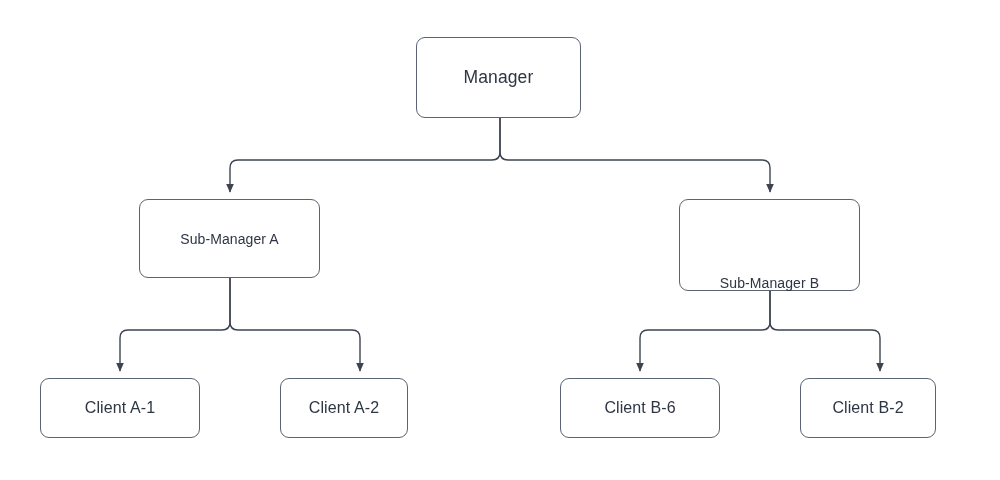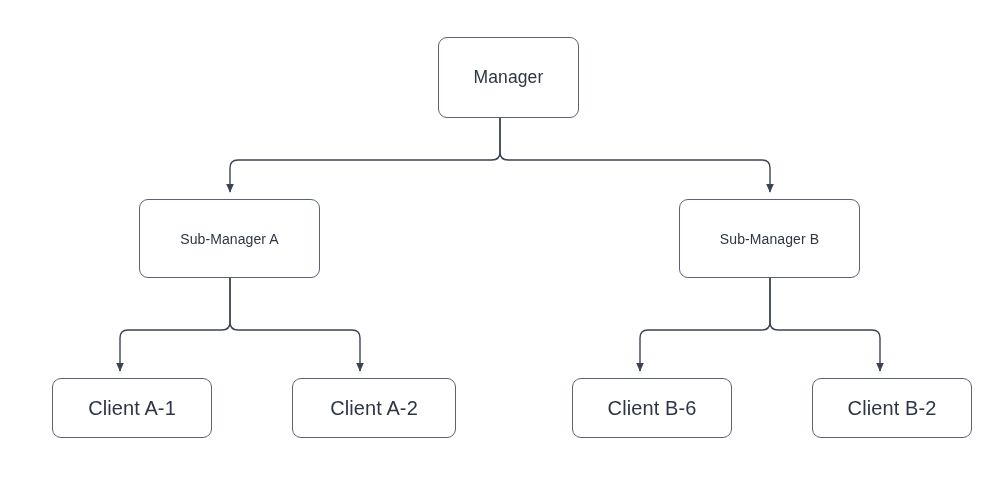--- a/index.html
+++ b/index.html
@@ -41,21 +41,21 @@
     font-weight: 400;
     letter-spacing: 0.1px;
     white-space: nowrap;
   }
   .node .node-label {
     display: block;
     line-height: 1;
   }
   .node.level-0 { font-size: 17.5px; }
   .node.level-1 { font-size: 14px; }
-  .node.level-2 { font-size: 20px; margin-left: 12px; }
+  .node.level-2 { font-size: 16px; }
 </style>
 </head>
 <body>
 
 <div id="canvas">
 
   <svg id="edges" viewBox="0 0 1000 480" width="1000" height="480" xmlns="http://www.w3.org/2000/svg">
     <defs>
       <marker id="arrow" viewBox="0 0 10 10" refX="9.2" refY="5" markerWidth="6.2" markerHeight="6.2" orient="auto-start-reverse">
         <path d="M 0 0.6 L 10 5 L 0 9.4 z" fill="#3d4451"></path>
@@ -68,41 +68,41 @@
       <path d="M 500 118 L 500 152 Q 500 160 508 160 L 762 160 Q 770 160 770 168 L 770 192" marker-end="url(#arrow)"></path>
 
       <path d="M 230 278 L 230 322 Q 230 330 222 330 L 128 330 Q 120 330 120 338 L 120 371" marker-end="url(#arrow)"></path>
       <path d="M 230 278 L 230 322 Q 230 330 238 330 L 352 330 Q 360 330 360 338 L 360 371" marker-end="url(#arrow)"></path>
 
       <path d="M 770 278 L 770 322 Q 770 330 762 330 L 648 330 Q 640 330 640 338 L 640 371" marker-end="url(#arrow)"></path>
       <path d="M 770 278 L 770 322 Q 770 330 778 330 L 872 330 Q 880 330 880 338 L 880 371" marker-end="url(#arrow)"></path>
     </g>
   </svg>
 
-  <div class="node level-0" style="left:438px; top:37px; width:141px; height:81px;">
+  <div class="node level-0" style="left:416px; top:37px; width:165px; height:81px;">
     <span class="node-label">Manager</span>
   </div>
 
   <div class="node level-1" style="left:139px; top:199px; width:181px; height:79px;">
     <span class="node-label">Sub-Manager A</span>
   </div>
 
-  <div class="node level-1" style="left:679px; top:199px; width:181px; height:79px;">
+  <div class="node level-1" style="left:679px; top:199px; width:181px; height:92px;align-items:flex-end;">
     <span class="node-label">Sub-Manager B</span>
   </div>
 
   <div class="node level-2" style="left:40px; top:378px; width:160px; height:60px;">
     <span class="node-label">Client A-1</span>
   </div>
 
-  <div class="node level-2" style="left:280px; top:378px; width:164px; height:60px;">
+  <div class="node level-2" style="left:280px; top:378px; width:128px; height:60px;">
     <span class="node-label">Client A-2</span>
   </div>
 
   <div class="node level-2" style="left:560px; top:378px; width:160px; height:60px;">
     <span class="node-label">Client B-6</span>
   </div>
 
-  <div class="node level-2" style="left:800px; top:378px; width:160px; height:60px;">
+  <div class="node level-2" style="left:800px; top:378px; width:136px; height:60px;">
     <span class="node-label">Client B-2</span>
   </div>
 
 </div>
 
 </body></html>

